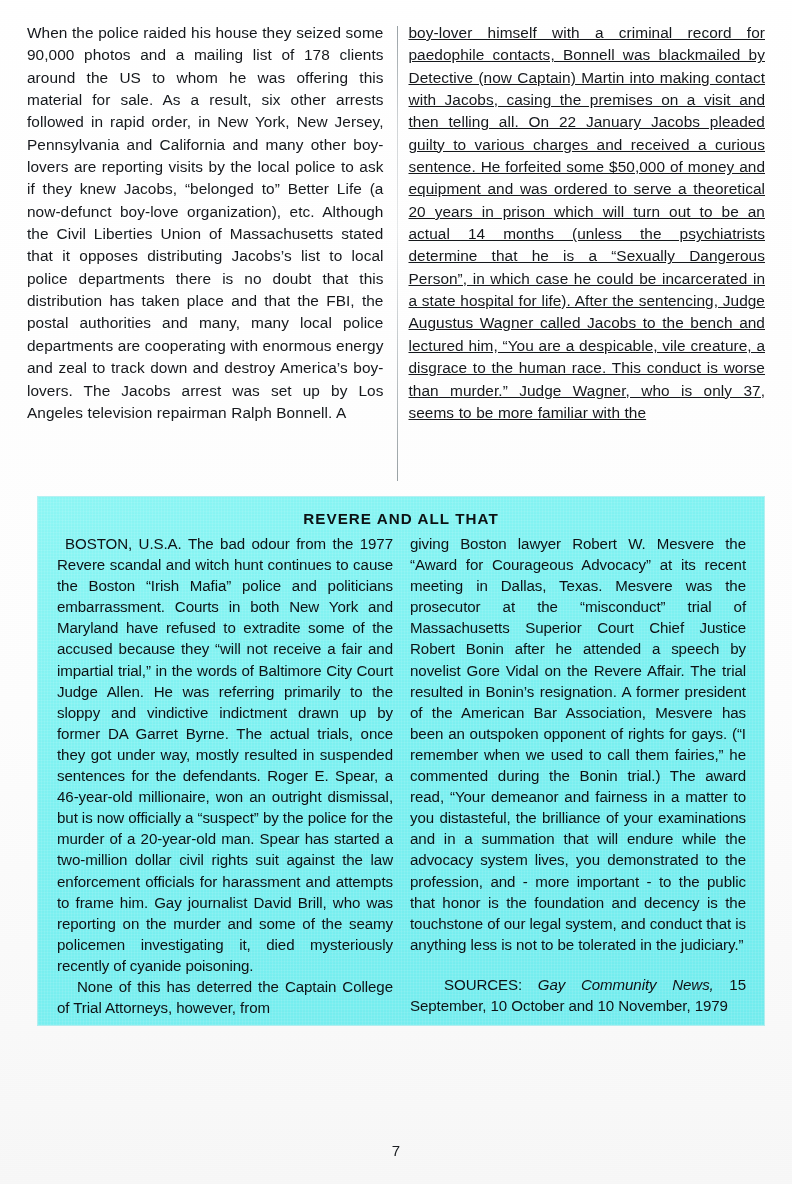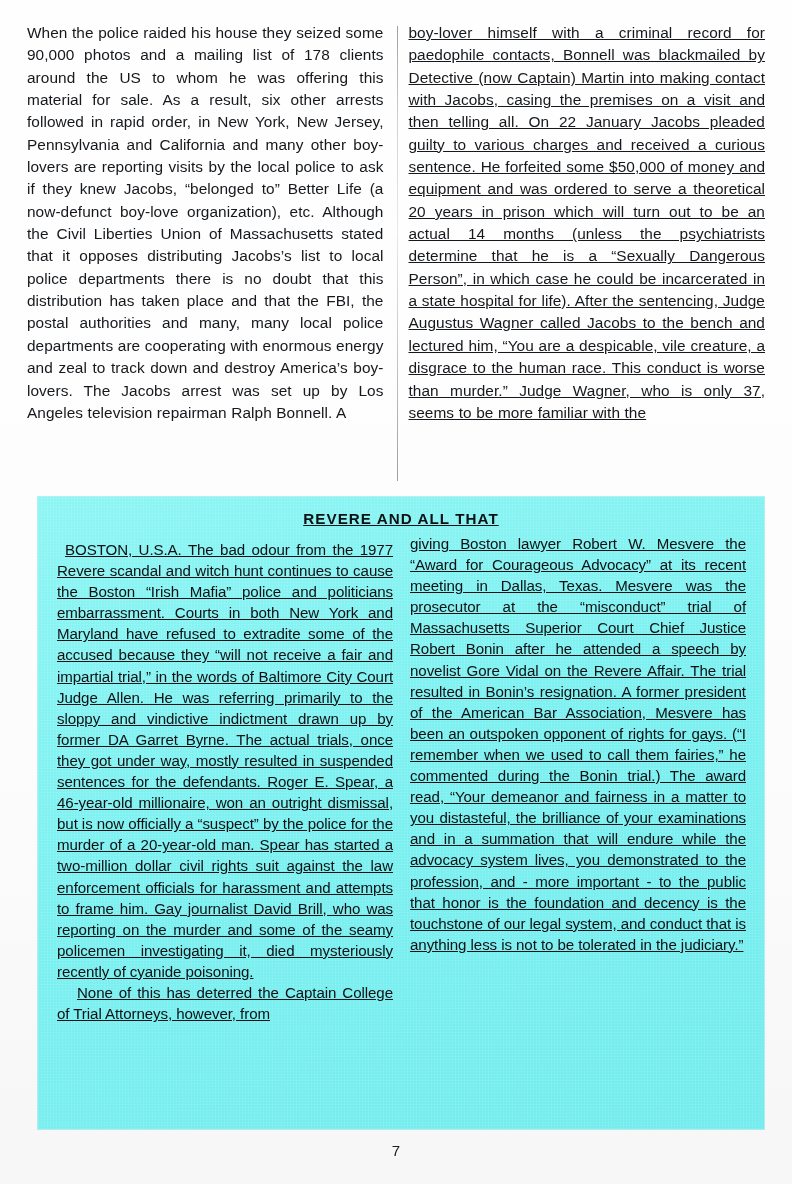--- a/index.html
+++ b/index.html
@@ -65,31 +65,30 @@
         rgba(110,124,130,.42) 72%,
         rgba(80,94,100,.58) 100%);
   }
 
   
   #box {
     position: absolute;
     left: 38px;
     top: 497px;
     width: 726px;
-    height: 632px;
+    height: 528px;
     background:
       repeating-linear-gradient(90deg,
         rgba(255,255,255,.085) 0px, rgba(255,255,255,.085) 1px,
         rgba(255,255,255,0) 1px, rgba(255,255,255,0) 3px),
       repeating-linear-gradient(0deg,
         rgba(255,255,255,.07) 0px, rgba(255,255,255,.07) 1px,
         rgba(255,255,255,0) 1px, rgba(255,255,255,0) 3px),
       linear-gradient(160deg, #8df6f4 0%, #7df1f1 42%, #72ecee 100%);
     box-shadow: 0 0 0 1px rgba(120,230,232,.55);
-    text-decoration: underline;
   }
   #box-title {
     margin: 0;
     padding: 13px 0 6px 0;
     text-align: center;
     font-size: 15.2px;
     font-weight: bold;
     letter-spacing: 1.05px;
     color: #0c1113;
   }
@@ -103,21 +102,21 @@
     font-size: 15.1px;
     line-height: 21.1px;
     text-align: justify;
     text-justify: inter-word;
     letter-spacing: -0.08px;
     color: #0d1114;
     font-stretch: condensed;
   }
   .box-col p { margin: 0; }
   .box-col p.indent { text-indent: 20px; }
-  .box-col p.lead   { text-indent: 8px; margin-top: 6px; }
+  .box-col p.lead   { text-indent: 8px; }
   .sources {
     text-indent: 34px;
     margin-top: 19px !important;
   }
   .sources i { font-style: italic; }
 
   
   #folio {
     position: absolute;
     left: 0;
@@ -160,20 +159,21 @@
 
     <div id="box-cols">
 
       <div class="box-col">
         <p class="lead">BOSTON, U.S.A. The bad odour from the 1977 Revere scandal and witch hunt continues to cause the Boston “Irish Mafia” police and politicians embarrassment. Courts in both New York and Maryland have refused to extradite some of the accused because they “will not receive a fair and impartial trial,” in the words of Baltimore City Court Judge Allen. He was referring primarily to the sloppy and vindictive indictment drawn up by former DA Garret Byrne. The actual trials, once they got under way, mostly resulted in suspended sentences for the defendants. Roger E. Spear, a 46-year-old millionaire, won an outright dismissal, but is now officially a “suspect” by the police for the murder of a 20-year-old man. Spear has started a two-million dollar civil rights suit against the law enforcement officials for harassment and attempts to frame him. Gay journalist David Brill, who was reporting on the murder and some of the seamy policemen investigating it, died mysteriously recently of cyanide poisoning.</p>
         <p class="indent">None of this has deterred the Captain College of Trial Attorneys, however, from</p>
       </div>
 
       <div class="box-col">
         <p>giving Boston lawyer Robert W. Mesvere the “Award for Courageous Advocacy” at its recent meeting in Dallas, Texas. Mesvere was the prosecutor at the “misconduct” trial of Massachusetts Superior Court Chief Justice Robert Bonin after he attended a speech by novelist Gore Vidal on the Revere Affair. The trial resulted in Bonin’s resignation. A former president of the American Bar Association, Mesvere has been an outspoken opponent of rights for gays. (“I remember when we used to call them fairies,” he commented during the Bonin trial.) The award read, “Your demeanor and fairness in a matter to you distasteful, the brilliance of your examinations and in a summation that will endure while the advocacy system lives, you demonstrated to the profession, and - more important - to the public that honor is the foundation and decency is the touchstone of our legal system, and conduct that is anything less is not to be tolerated in the judiciary.”</p>
+        <p class="sources"><span>SOURCES: </span><i>Gay Community News,</i><span> 15 September, 10 October and 10 November, 1979</span></p>
       </div>
 
     </div>
   </div>
 
   <div id="folio">7</div>
 
   <div id="grain"></div>
 </div>
 

